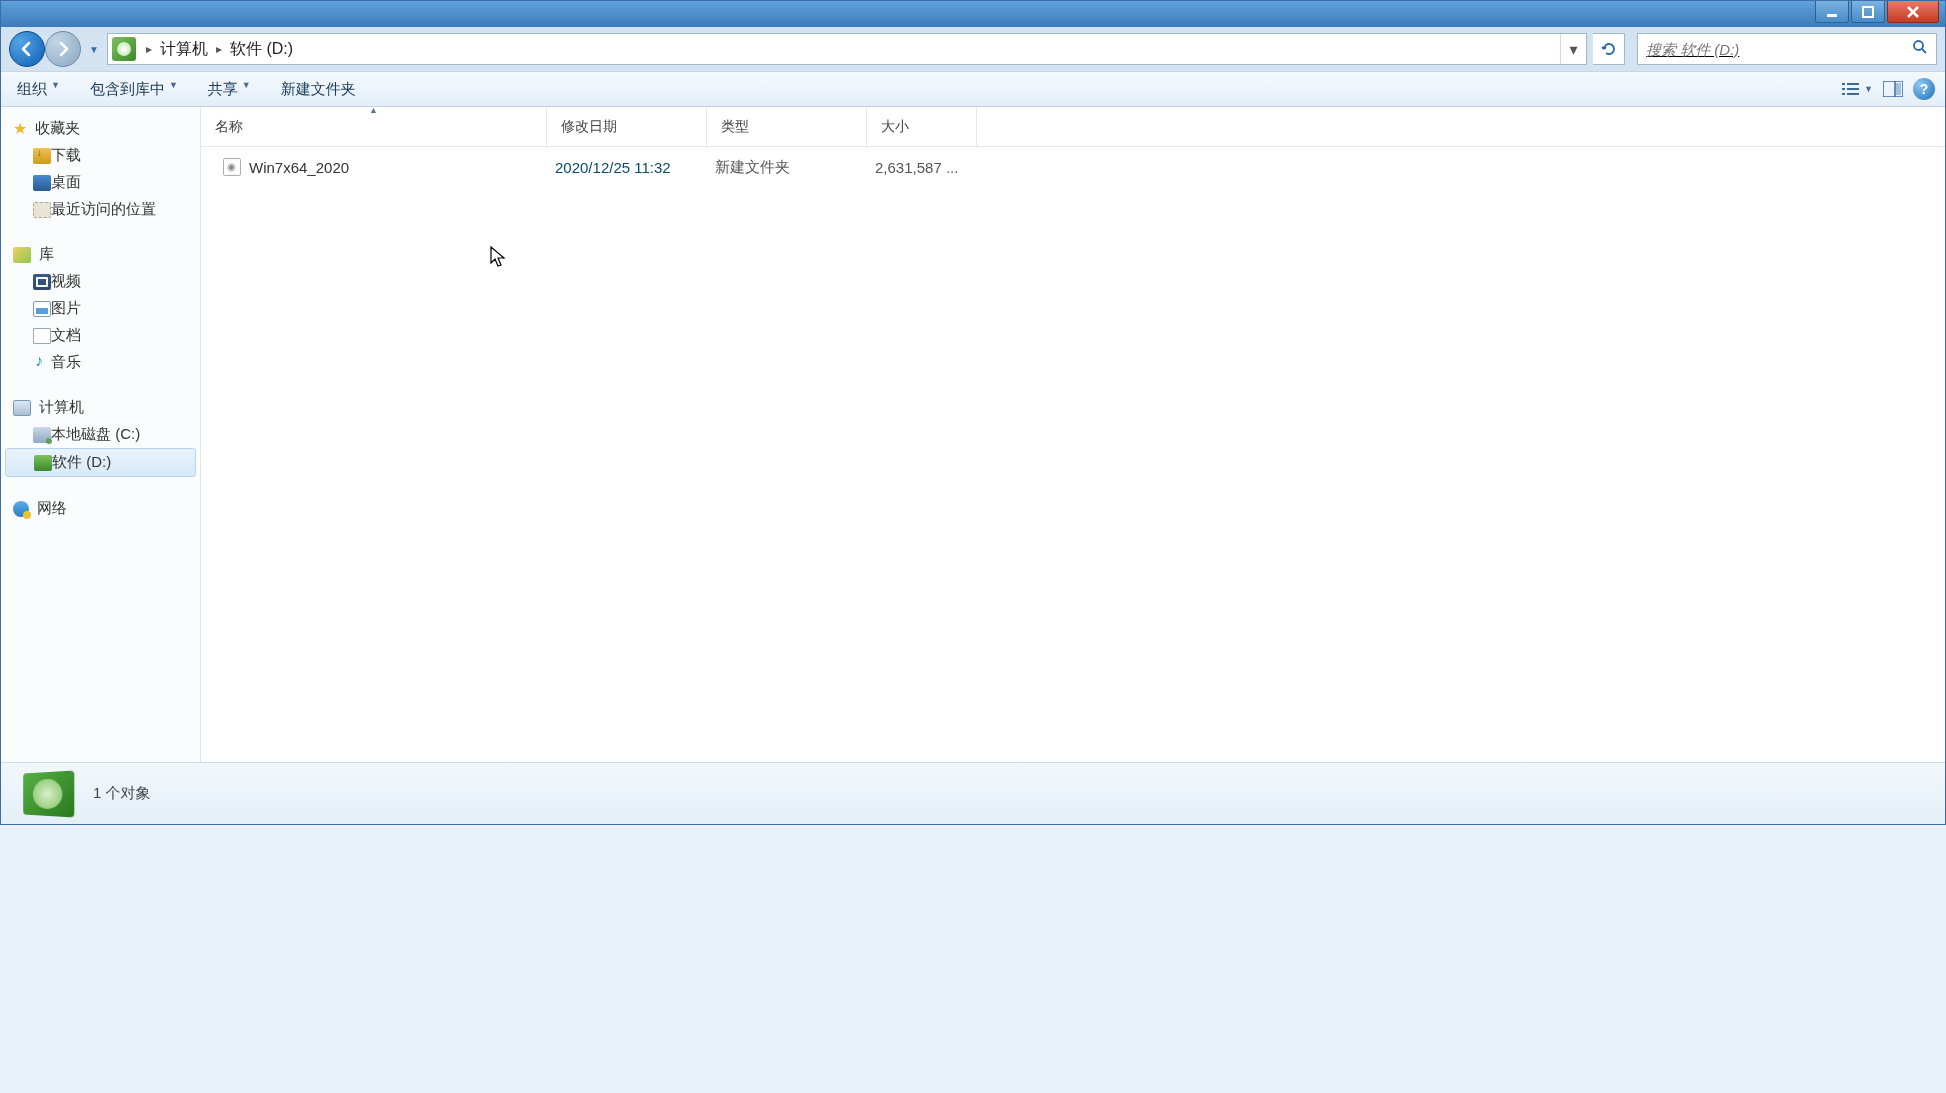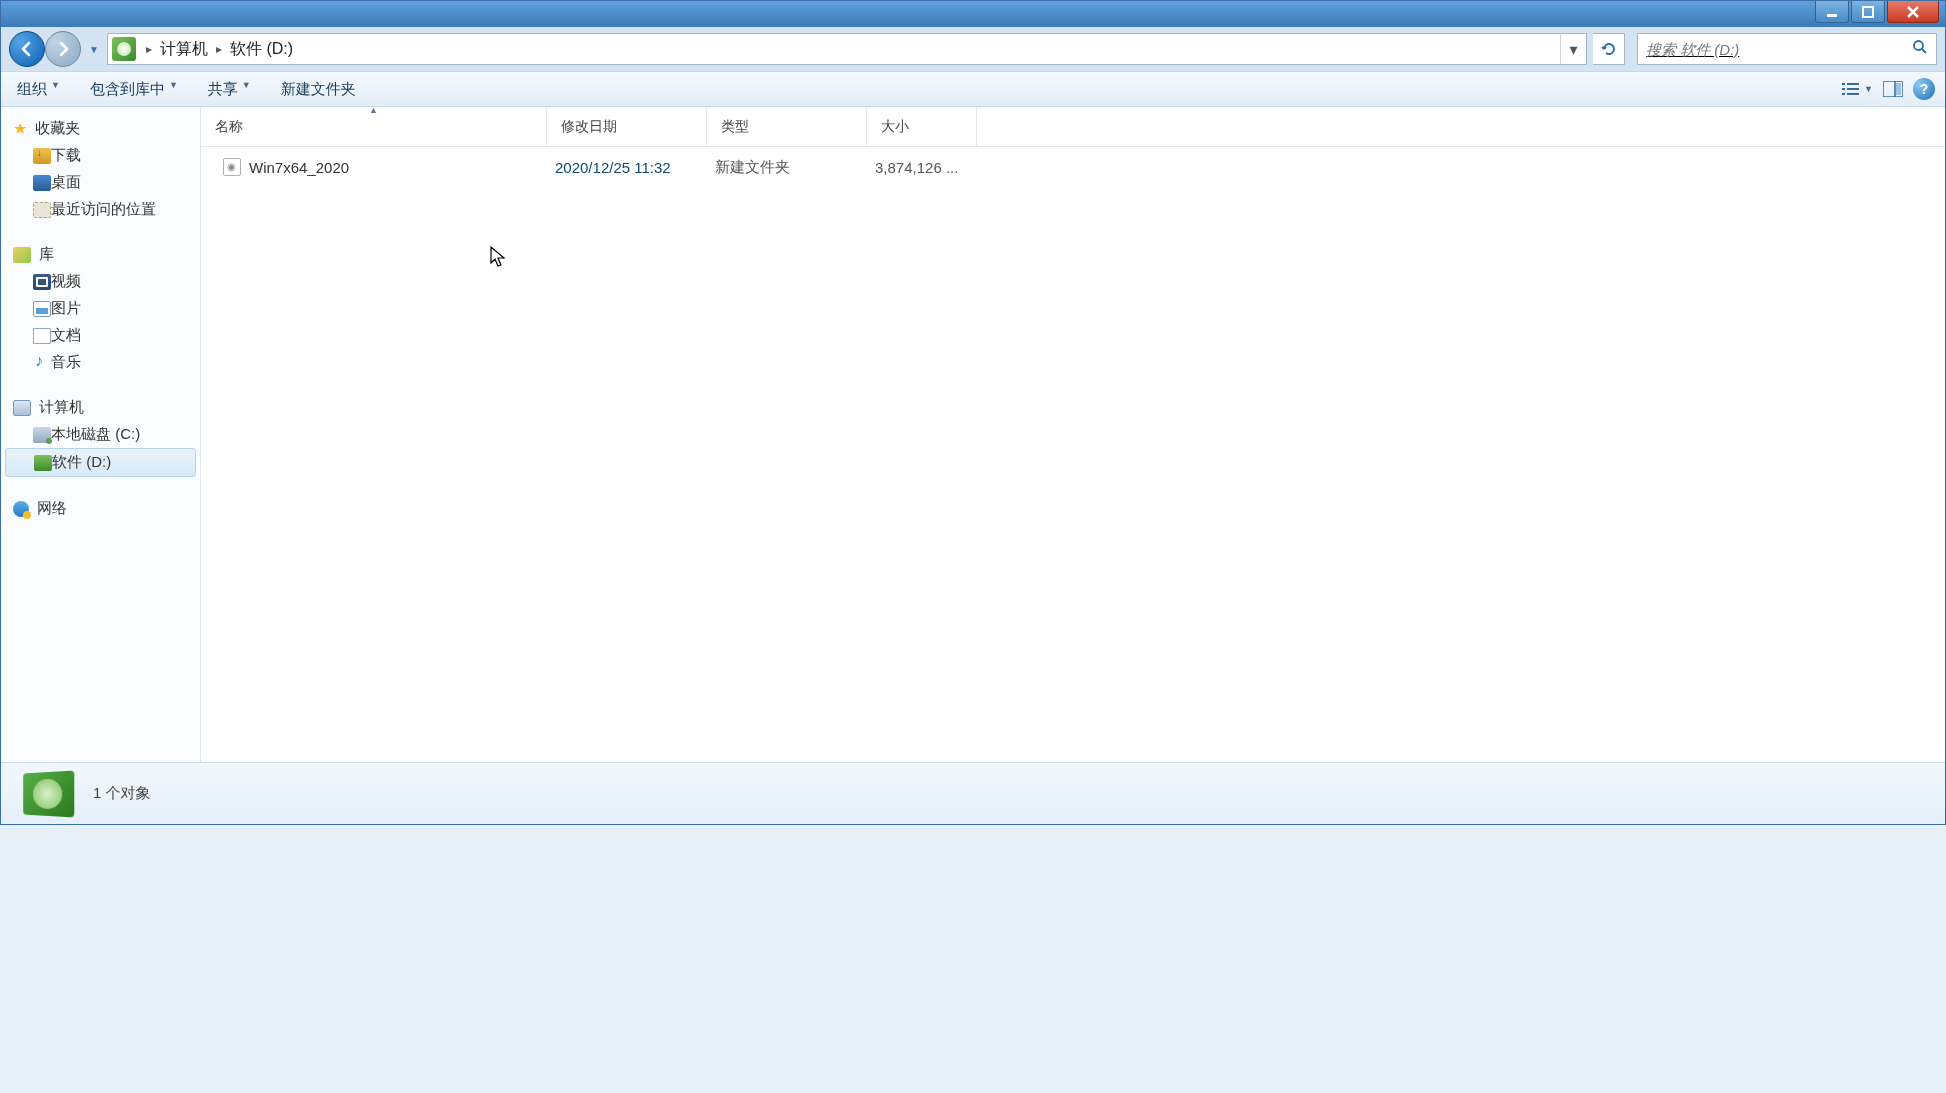--- a/index.html
+++ b/index.html
@@ -275,21 +275,21 @@
           </div>
       </div>
       <div class="filelist">
         <div class="filerow">
           <div class="fname">
             <span class="file-icon"></span>
             <span>Win7x64_2020</span>
           </div>
           <div class="fdate">2020/12/25 11:32</div>
           <div class="ftype">新建文件夹</div>
-          <div class="fsize">3,874,126 ...</div>
+          <div class="fsize">2,631,587 ...</div>
         </div>
       </div>
     </div>
   </div>
 
   <div class="statusbar">
     <div class="status-icon"></div>
     <div class="status-text">1 个对象</div>
   </div>
 

